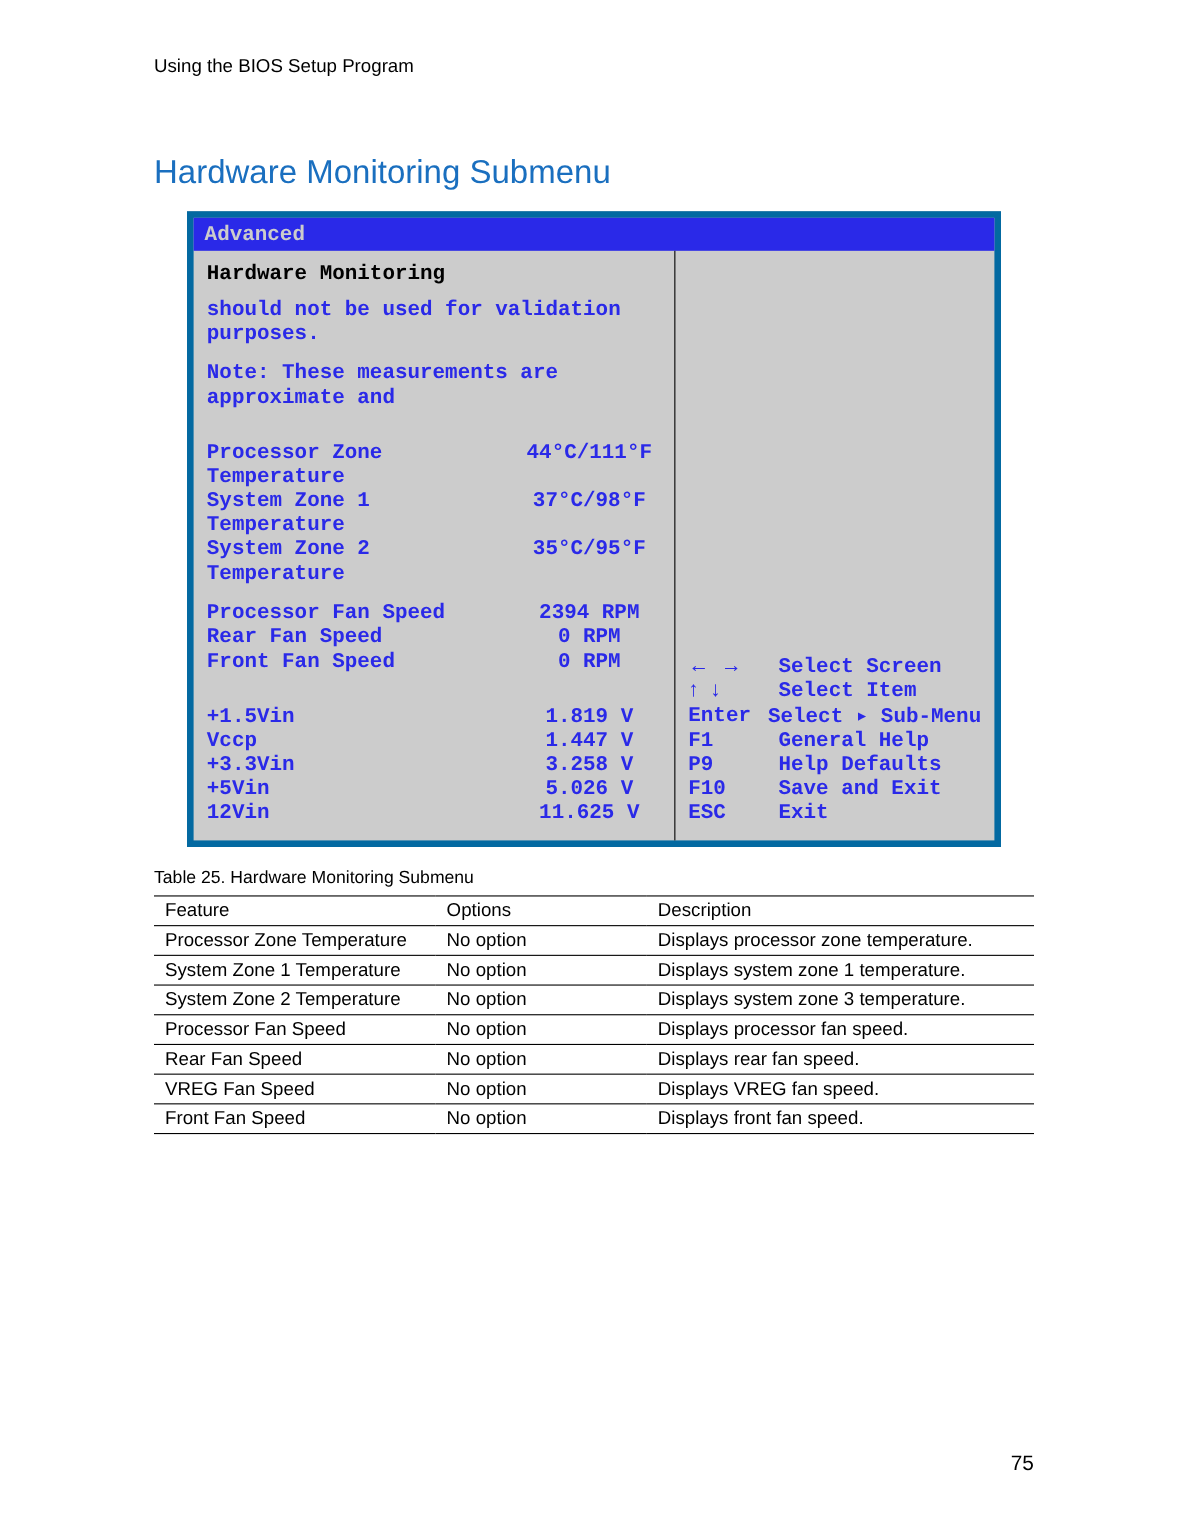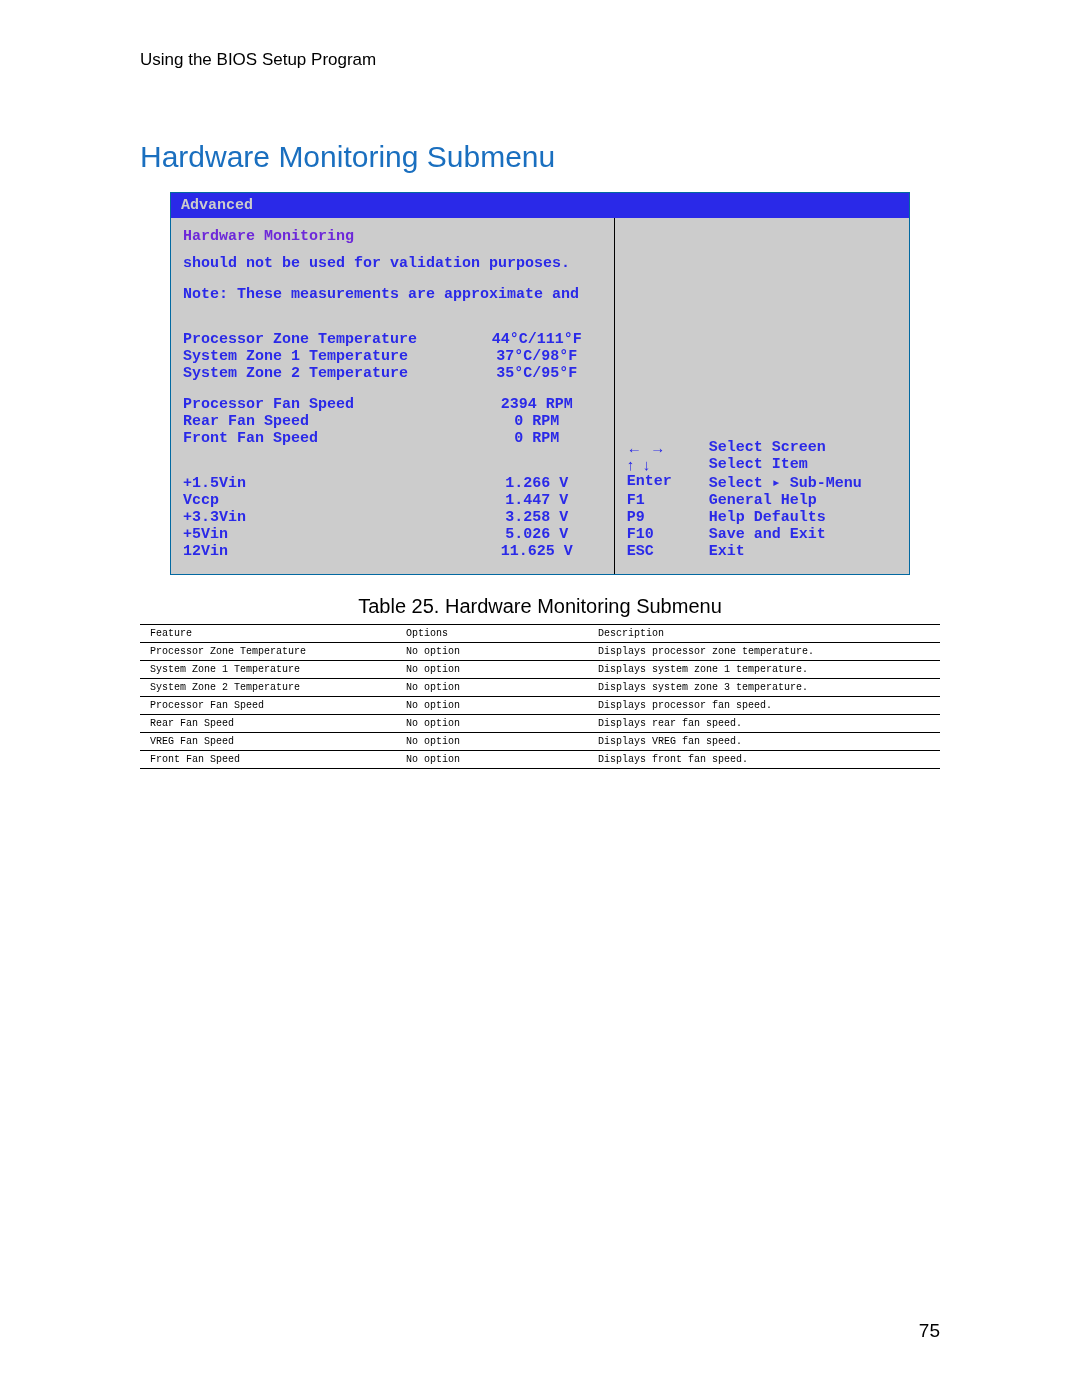--- a/index.html
+++ b/index.html
@@ -19,24 +19,24 @@
     font-size: 17px;
     margin-bottom: 70px;
   }
   .section-title {
     color: #1a6fbf;
     font-size: 30px;
     font-weight: normal;
     margin-bottom: 18px;
   }
   .bios-box {
-    border: 1px solid #0369a1;
+    border: 6px solid #0369a1;
     background: #cccccc;
     font-family: "Courier New", monospace;
-    font-size: 15px;
+    font-size: 19px;
     font-weight: bold;
     margin: 0 30px 20px 30px;
   }
   .bios-tabbar {
     background: #2a29e8;
     color: #fff;
     padding: 4px 0 4px 0;
   }
   .bios-tab {
     display: inline-block;
@@ -50,21 +50,21 @@
     flex: 1.55;
     border-right: 1px solid #000;
     padding: 10px 12px 14px 12px;
   }
   .bios-right {
     flex: 1;
     padding: 10px 12px 14px 12px;
     position: relative;
   }
   .bios-subtitle {
-    color: #6d28d9;
+    color: #000000;
     margin-bottom: 10px;
   }
   .bios-note {
     color: #2a29e8;
     margin-bottom: 14px;
   }
   .bios-row {
     display: flex;
     justify-content: space-between;
   }
@@ -98,30 +98,29 @@
   }
   .help-action {
     color: #2a29e8;
     white-space: pre;
   }
   .arrow-sym {
     font-family: Arial, sans-serif;
     color: #2a29e8;
   }
   .table-caption {
-    text-align: center;
-    font-size: 20px;
+    text-align: left;
+    font-size: 16px;
     margin: 12px 0 6px 0;
   }
   .desc-table {
     width: 100%;
     border-collapse: collapse;
-    font-size: 10px;
+    font-size: 17px;
     margin: 0 0 0 0;
-    font-family: Liberation Mono, monospace;
   }
   .desc-table td {
     border-top: 1px solid #000;
     border-bottom: 1px solid #000;
     padding: 3px 10px;
     text-align: left;
     vertical-align: top;
   }
   .desc-table tr.header td {
     border-top: 1px solid #000;
@@ -183,21 +182,21 @@
         <div class="bios-row">
           <span class="bios-label">Front Fan Speed</span>
           <span class="bios-value">0 RPM</span>
         </div>
 
         <div class="bios-gap"></div>
         <div class="bios-gap"></div>
 
         <div class="bios-row">
           <span class="bios-label">+1.5Vin</span>
-          <span class="bios-value">1.266 V</span>
+          <span class="bios-value">1.819 V</span>
         </div>
         <div class="bios-row">
           <span class="bios-label"> Vccp</span>
           <span class="bios-value">1.447 V</span>
         </div>
         <div class="bios-row">
           <span class="bios-label">+3.3Vin</span>
           <span class="bios-value">3.258 V</span>
         </div>
         <div class="bios-row">

